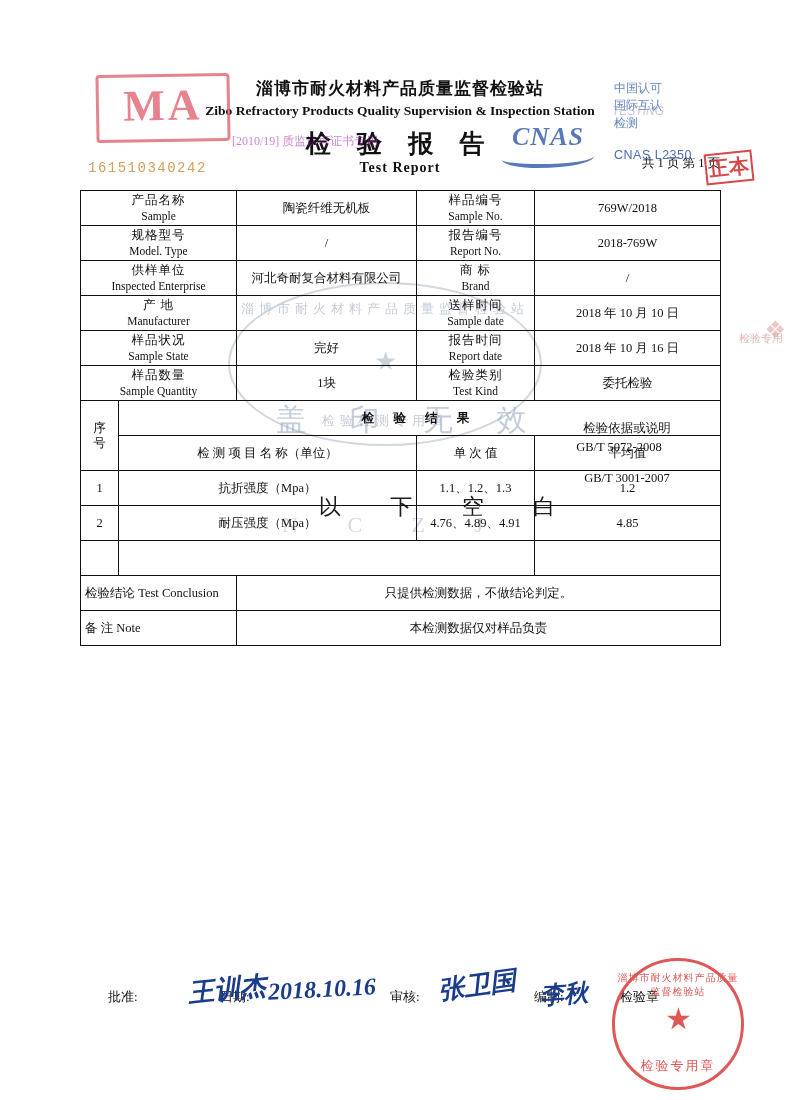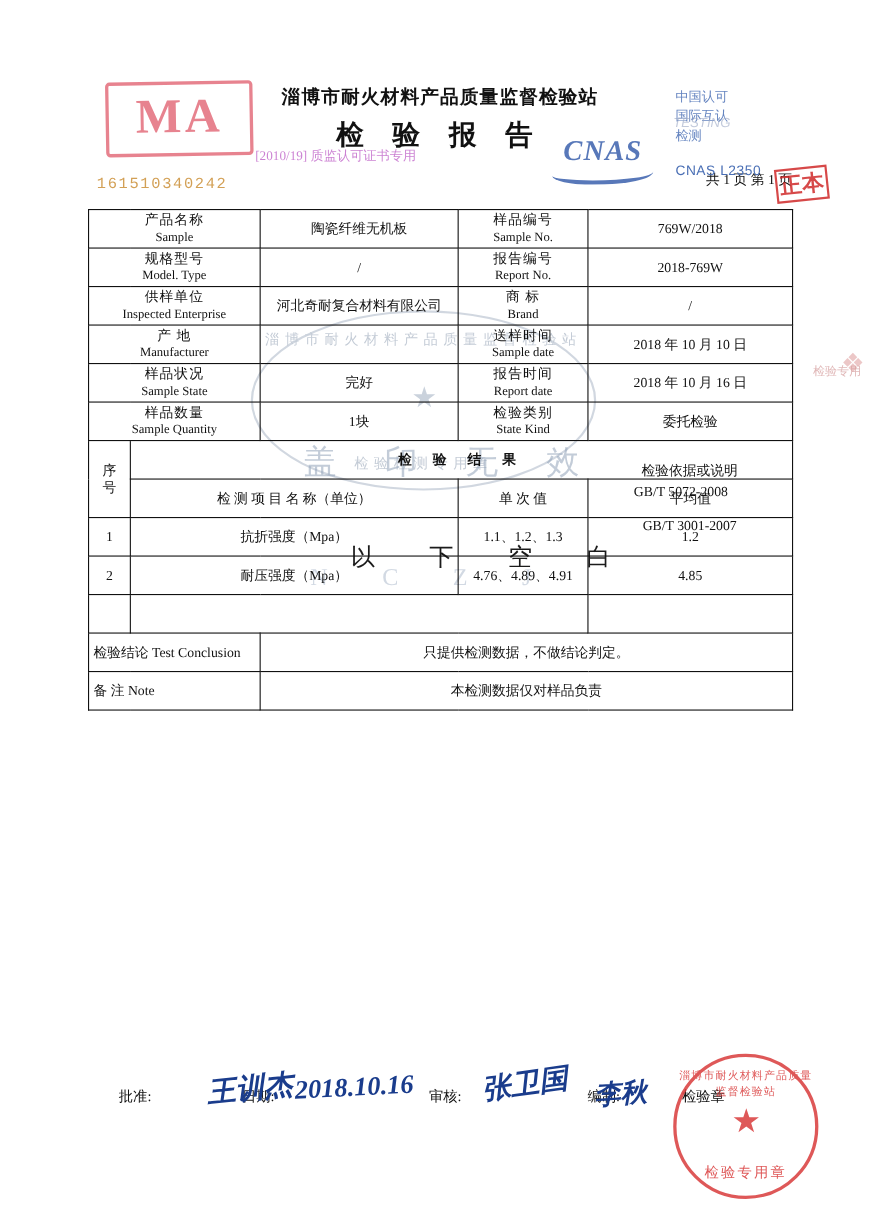--- a/index.html
+++ b/index.html
@@ -376,21 +376,23 @@
     letter-spacing: 2px;
   }
 </style>
 </head>
 <body>
 
 <div class="page">
 
   <div class="header">
     <div class="org-cn">淄博市耐火材料产品质量监督检验站</div>
+    <div class="org-en">Zibo Refractory Products Quality Supervision  &amp;  Inspection Station</div>
     <div class="report-title-cn">检 验 报 告</div>
+    <div class="report-title-en">Test   Report</div>
   </div>
   <div class="page-count">共 1 页 第 1 页</div>
 
   <div class="ma-mark">MA</div>
 
   <div class="cnas-mark">
     <div class="cn-txt">CNAS</div>
     <div class="cn-swoosh"></div>
   </div>
 
@@ -489,21 +491,21 @@
       </tr>
 
       <tr>
         <td class="lbl" colspan="2">
           <span class="cn">样品数量</span>
           <span class="en">Sample Quantity</span>
         </td>
         <td class="val">1块</td>
         <td class="lbl">
           <span class="cn">检验类别</span>
-          <span class="en">State Kind</span>
+          <span class="en">Test Kind</span>
         </td>
         <td class="val">委托检验</td>
       </tr>
 
       <tr>
         <td rowspan="2" class="seq-cell">
           <span>序</span><br>
           <span>号</span>
         </td>
         <td colspan="4" class="section-title">检  验  结  果</td>

